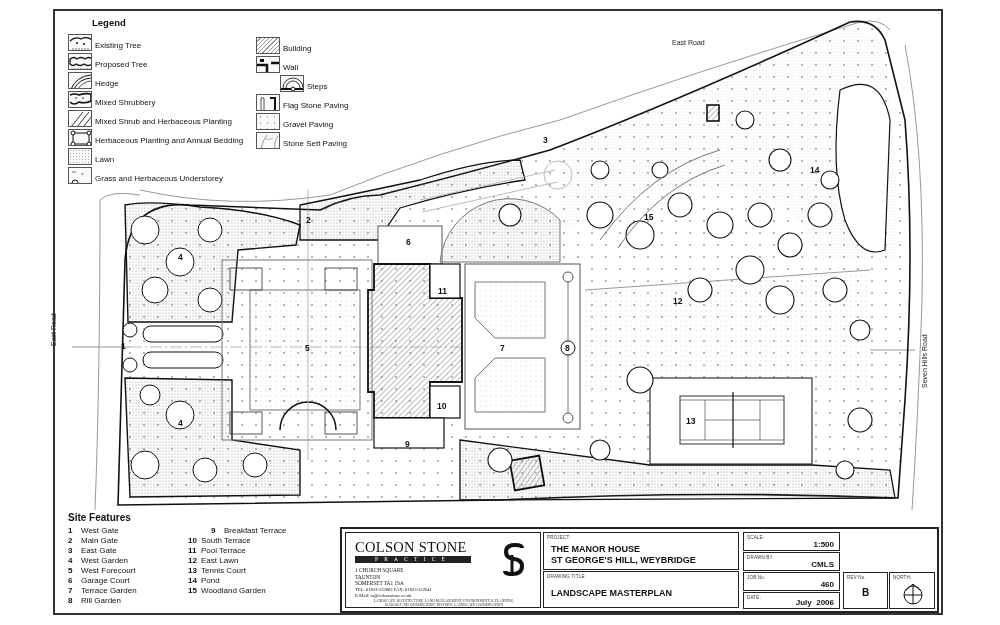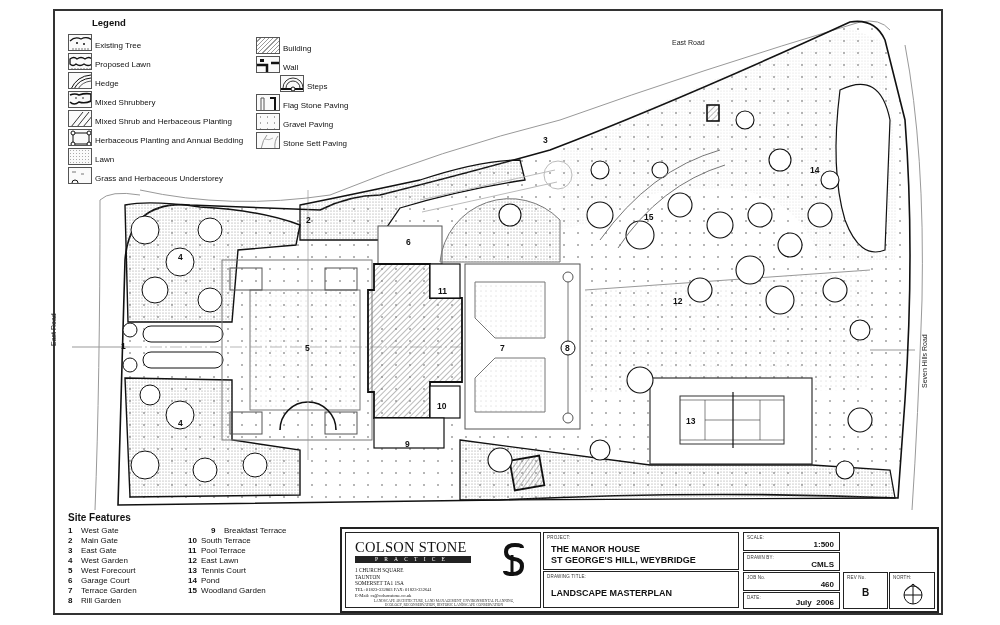--- a/index.html
+++ b/index.html
@@ -38,21 +38,21 @@
         <circle cx="15" cy="9" r="1" fill="#111"></circle>
         <path d="M3 14 L21 14" stroke="#777" stroke-dasharray="2 1"></path>
       </svg></div>
   <span class="lg-label">Existing Tree</span>
 </div>
 <div class="lg-item" style="left:68px;top:52px;">
   <div class="lg-sw"><svg width="24" height="17">
         <path d="M1 5 Q5 2 8 5 Q12 2 16 5 Q20 2 23 5 L23 10 Q19 13 15 10 Q11 13 7 10 Q4 13 1 10 Z" fill="none" stroke="#111" stroke-width="1.3"></path>
         <path d="M2 15 L22 15" stroke="#777" stroke-dasharray="2 1"></path>
       </svg></div>
-  <span class="lg-label">Proposed Lawn</span>
+  <span class="lg-label">Proposed Tree</span>
 </div>
 <div class="lg-item" style="left:68px;top:71px;">
   <div class="lg-sw"><svg width="24" height="17">
         <path d="M2 16 Q8 3 22 2" fill="none" stroke="#111"></path>
         <path d="M5 16 Q10 6 22 5" fill="none" stroke="#111"></path>
         <path d="M9 16 Q13 9 22 8" fill="none" stroke="#555"></path>
       </svg></div>
   <span class="lg-label">Hedge</span>
 </div>
 <div class="lg-item" style="left:68px;top:90px;">

